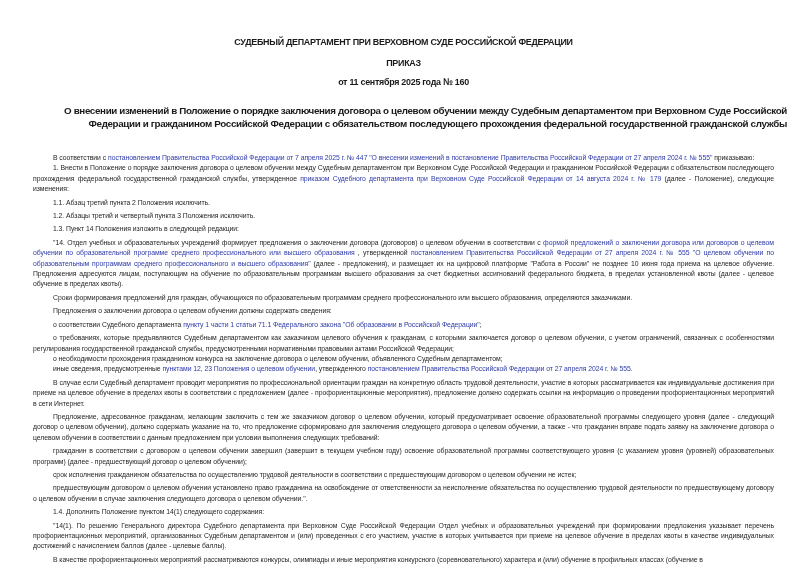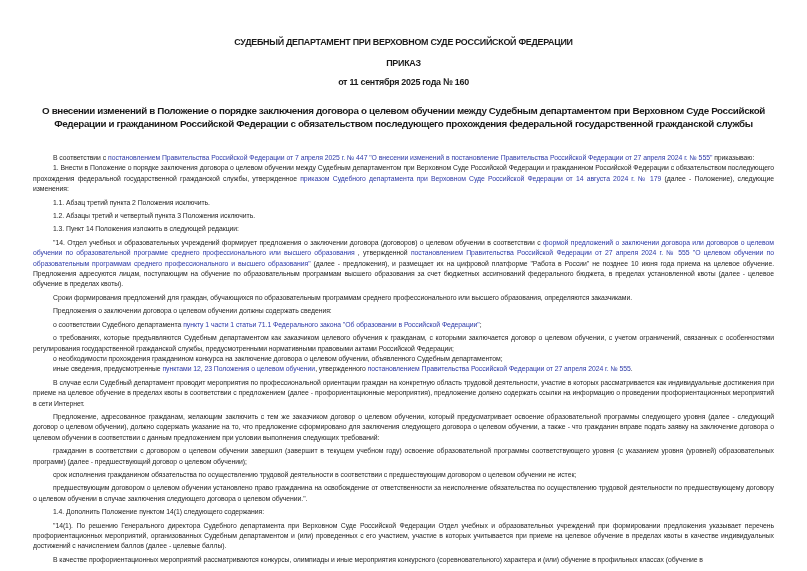--- a/index.html
+++ b/index.html
@@ -12,21 +12,21 @@
   .hdr {
     text-align: center; font-weight: bold; font-size: 9.6px;
     font-family: "Liberation Sans", sans-serif;
     letter-spacing: -0.3px; transform: scaleX(0.93);
   }
   .org { position: absolute; top: 36px; left: 0; width: 807px; }
   .kind { position: absolute; top: 57px; left: 0; width: 807px; }
   .num { position: absolute; top: 76px; left: 0; width: 807px; }
   .title {
     position: absolute; top: 104px; left: 20px; width: 767px;
-    text-align: center; font-weight: bold; font-size: 9.8px; line-height: 13px;
+    text-align: right; font-weight: bold; font-size: 9.8px; line-height: 13px;
     letter-spacing: -0.35px;
   }
   .body {
     position: absolute; top: 153px; left: 33px; width: 741px;
     font-size: 6.85px; line-height: 10.4px; color: #262626;
     letter-spacing: -0.05px;
   }
   .body p { margin: 0; text-align: justify; text-indent: 20px; }
   .body p.sp { margin-top: 3px; }
   a, .lnk { color: #2d3aa8; text-decoration: none; }

